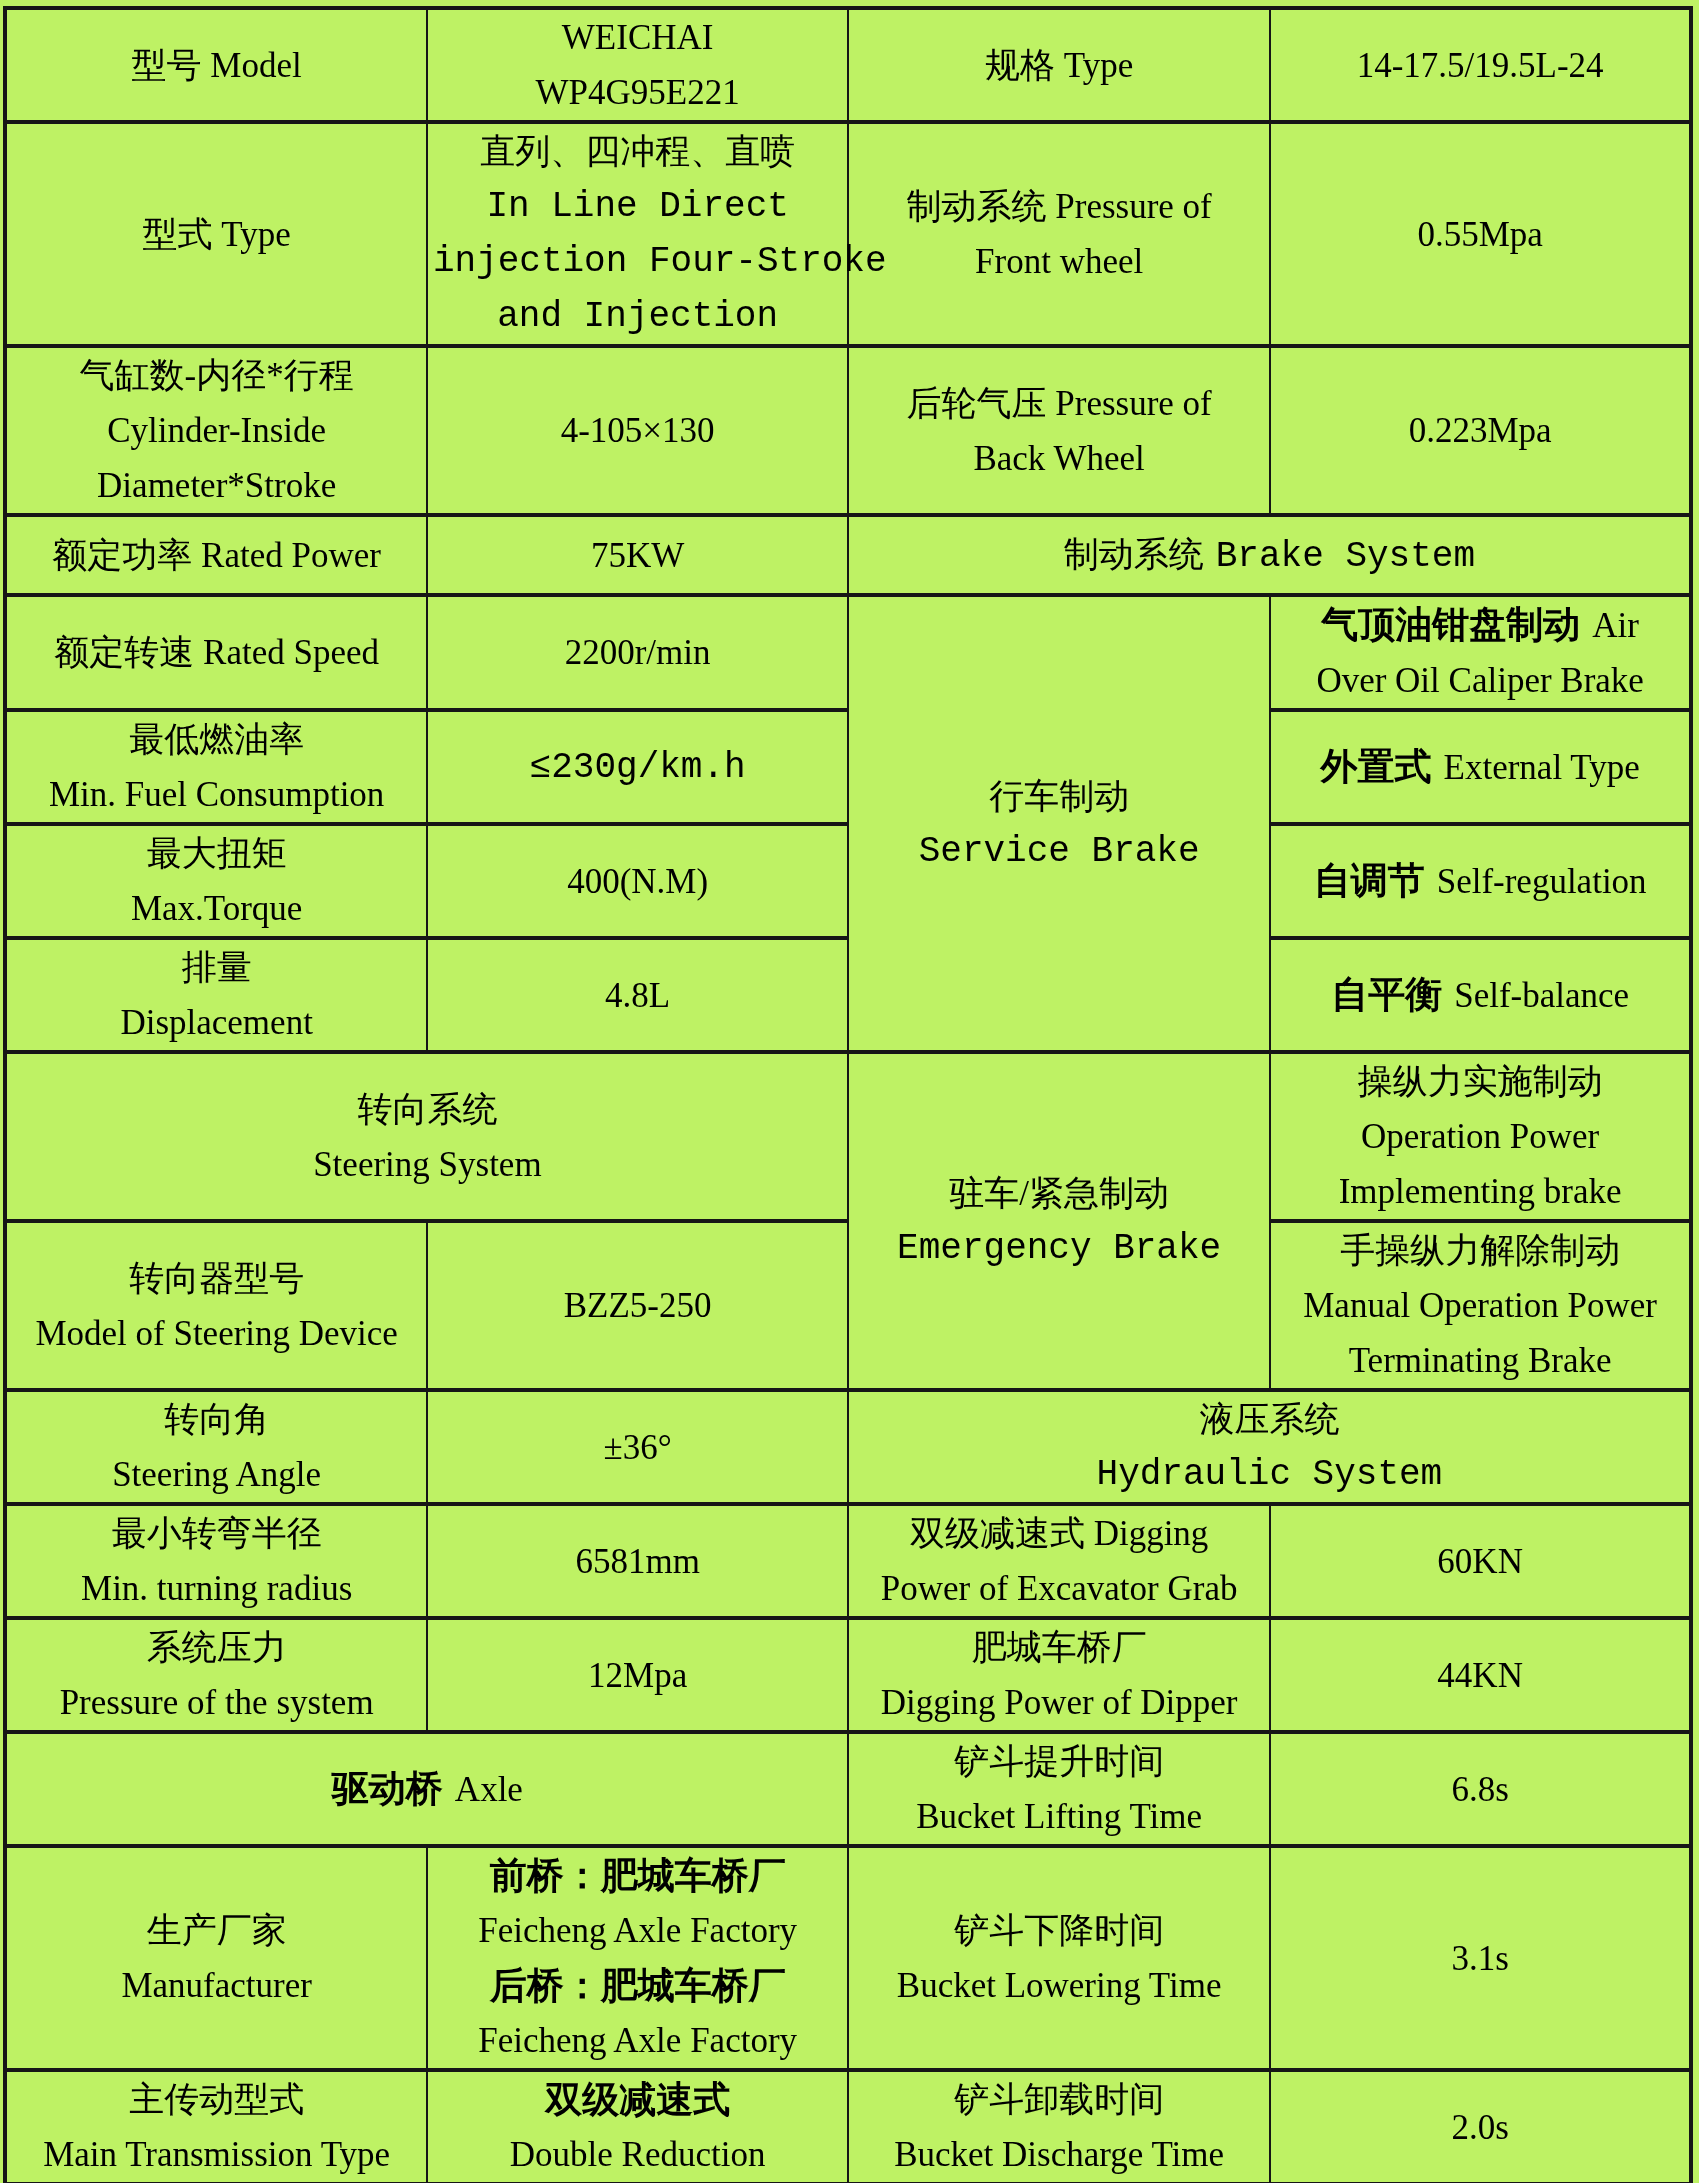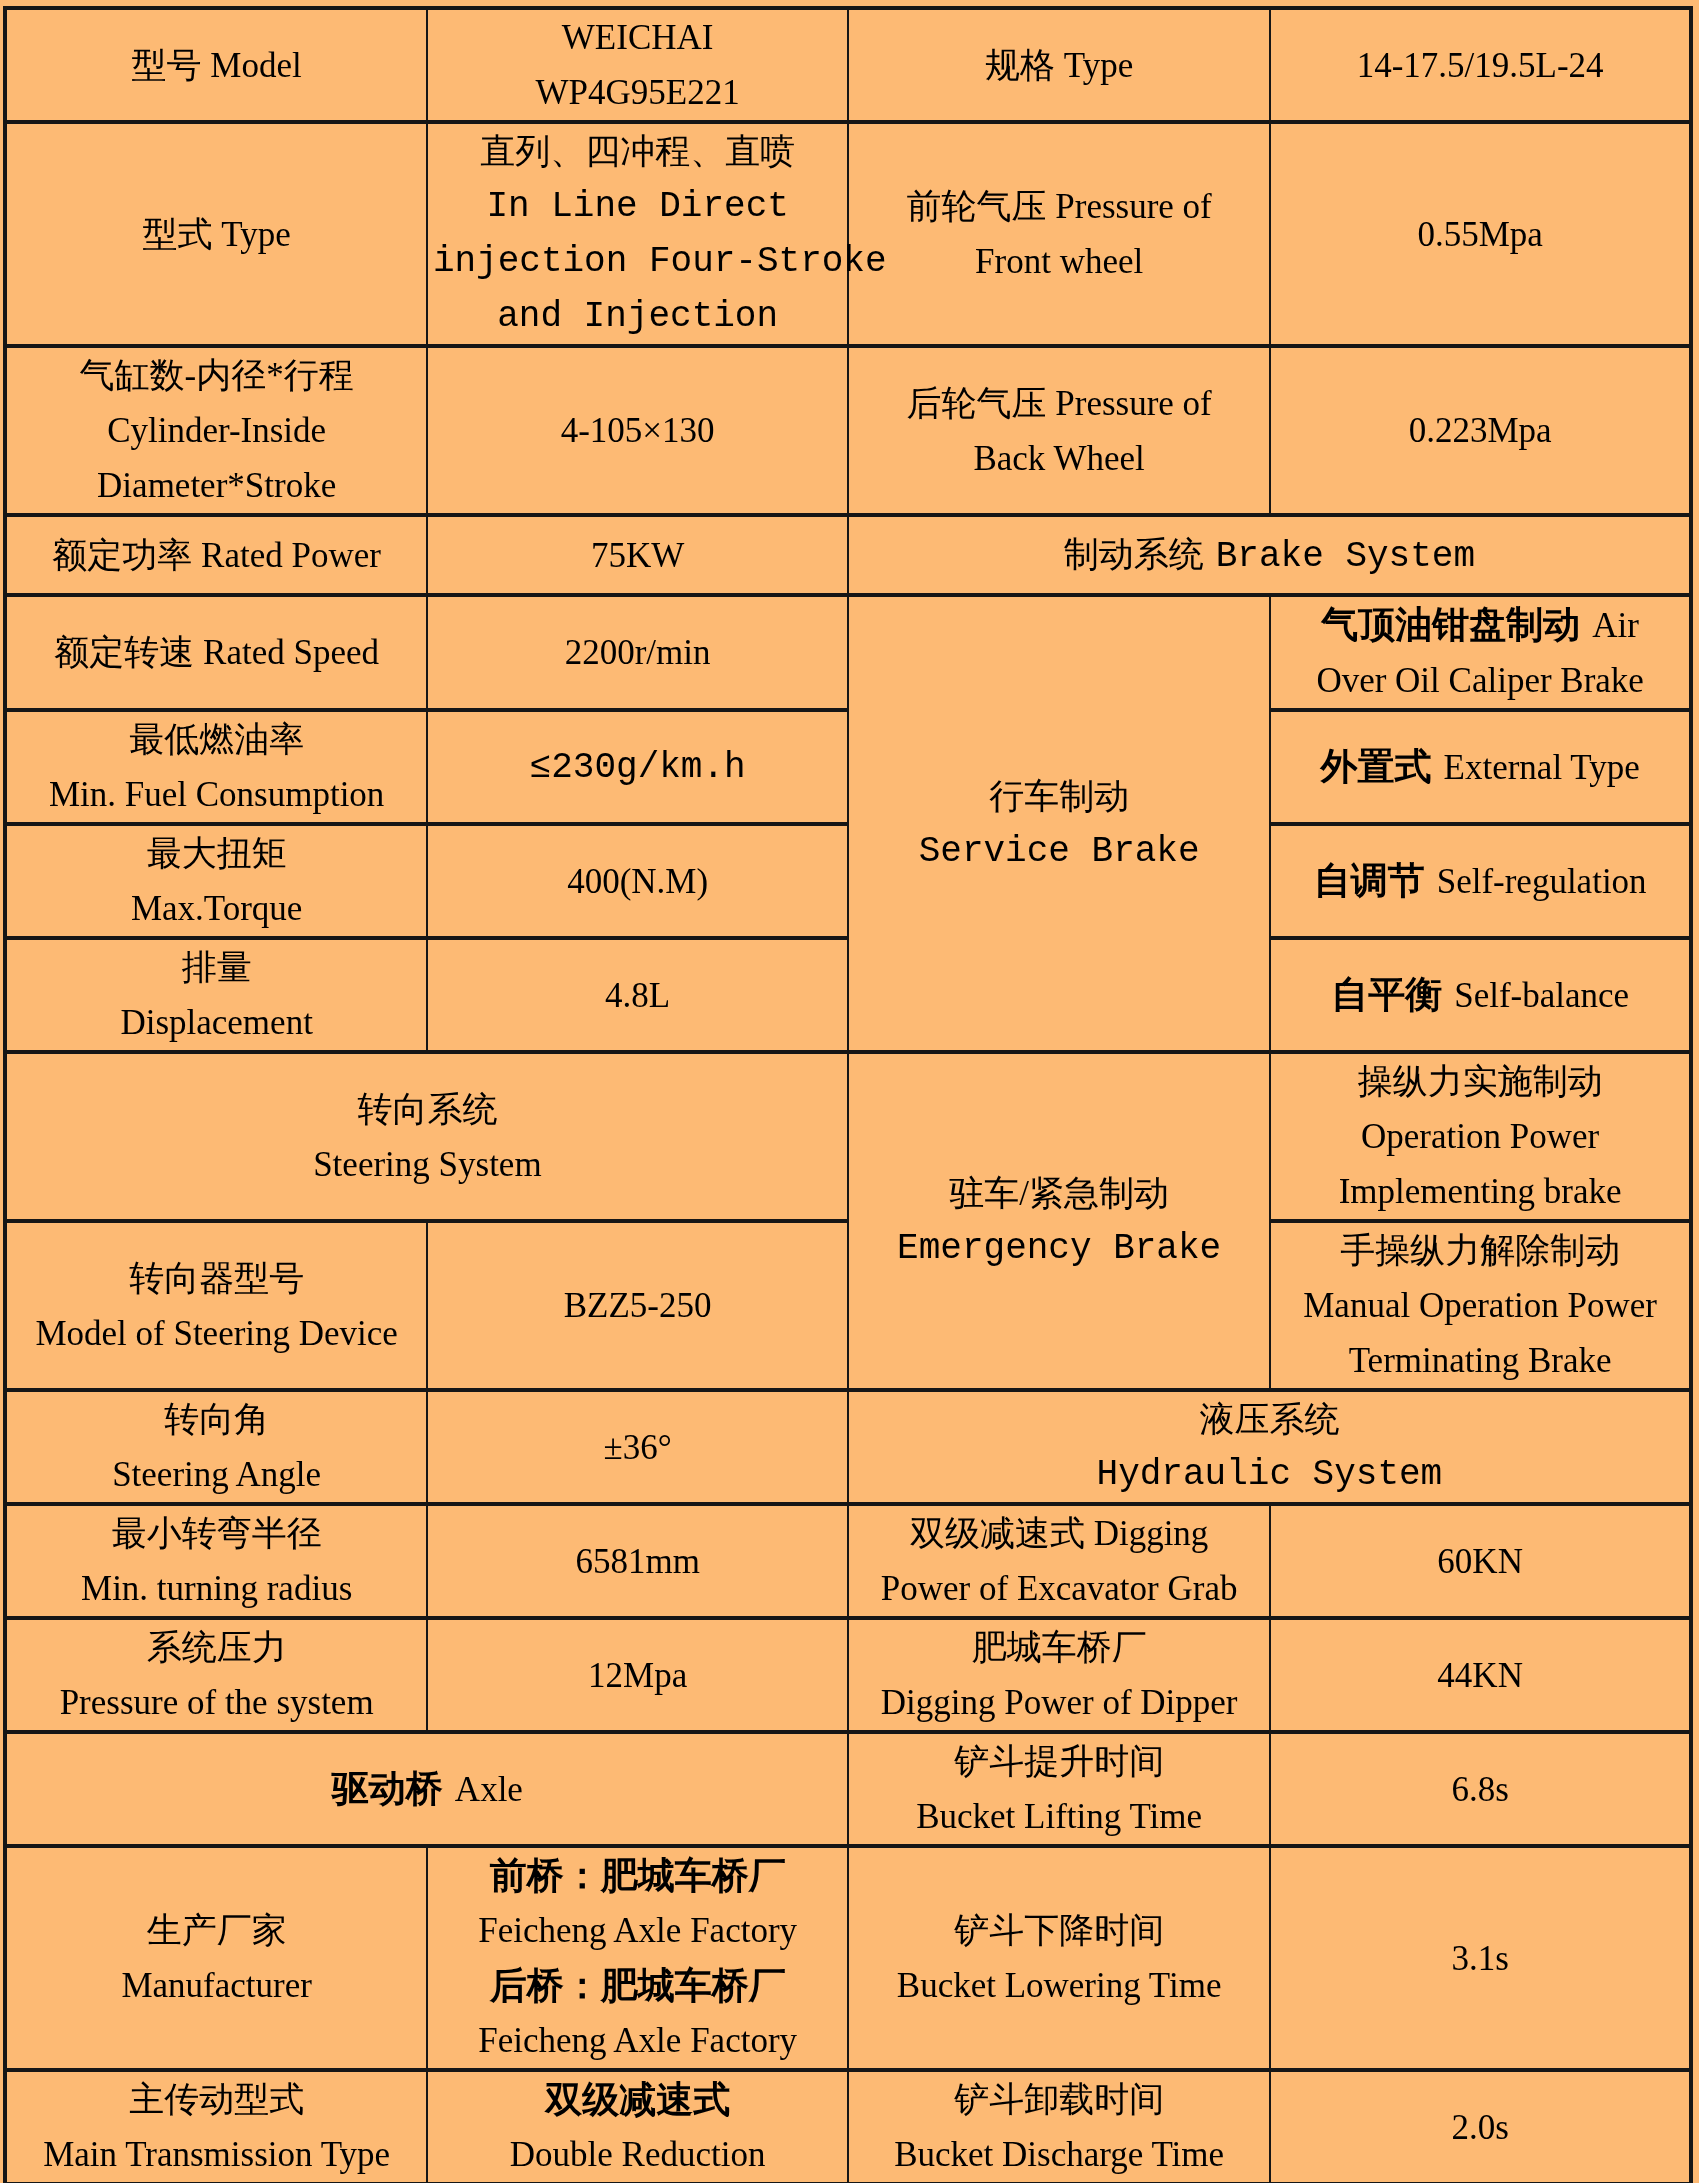--- a/index.html
+++ b/index.html
@@ -1,20 +1,20 @@
 <!DOCTYPE html>
 <html style="font-size:13.5px"><head>
 <meta charset="utf-8">
 <style>
   html, body { margin: 0; padding: 0; background: #ffffff; }
   .page {
     position: relative;
     width: 1700px;
     height: 2183px;
-    background: #fdba74;
+    background: #bef264;
     overflow: hidden;
   }
   table.spec {
     position: absolute;
     left: 3.4px;
     top: 6px;
     width: 1690px;
     border-collapse: collapse;
     table-layout: fixed;
     border: 4.2px solid #161616;
@@ -70,21 +70,21 @@
       <td>
             <div class="ln">型式 Type</div>
           </td>
       <td>
         <div class="ln">直列、四冲程、直喷</div>
         <div class="ln mono">In Line Direct</div>
         <div class="ln mono">injection Four-Stroke</div>
         <div class="ln mono">and Injection</div>
       </td>
       <td>
-        <div class="ln">前轮气压 Pressure of</div>
+        <div class="ln">制动系统 Pressure of</div>
         <div class="ln">Front wheel</div>
       </td>
       <td>
             <div class="ln">0.55Mpa</div>
           </td>
     </tr>
 
     <tr style="height:168px">
       <td>
         <div class="ln">气缸数-内径*行程</div>

